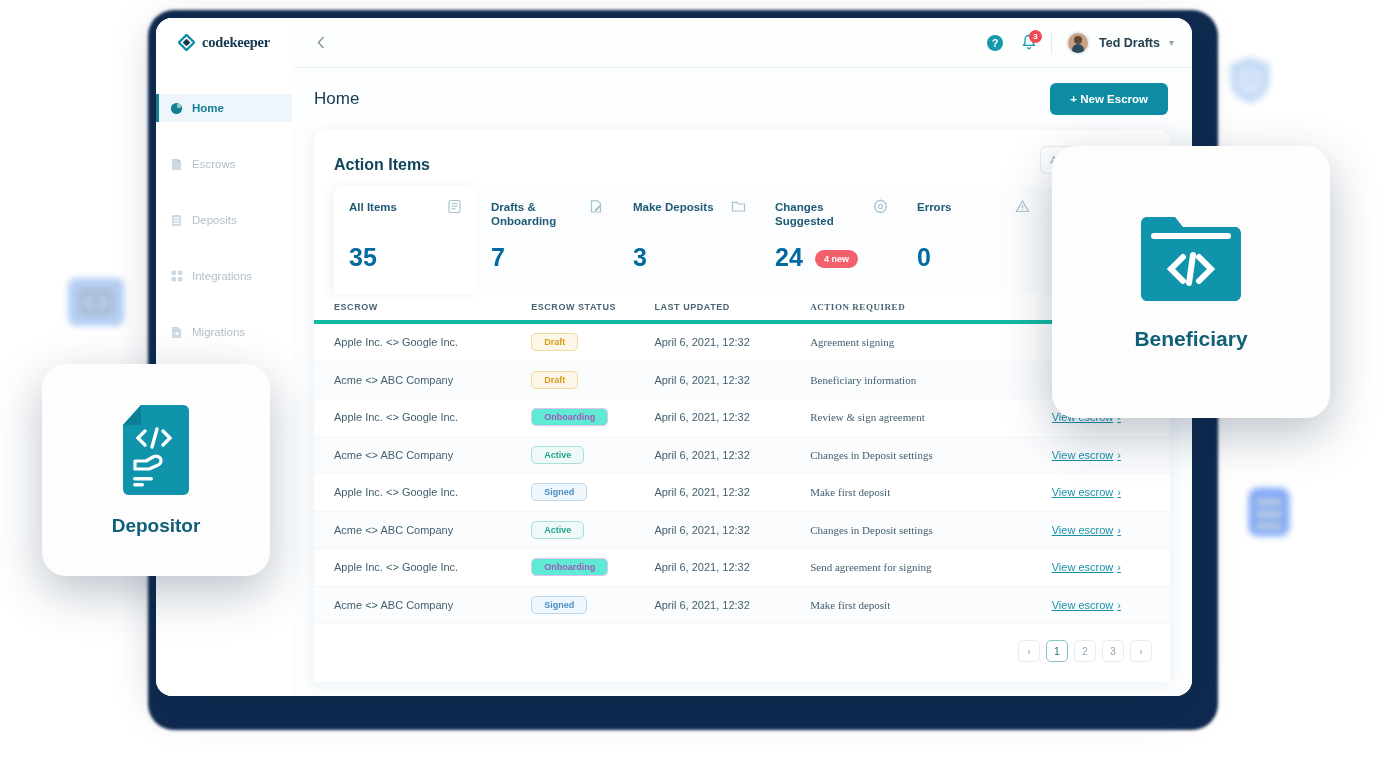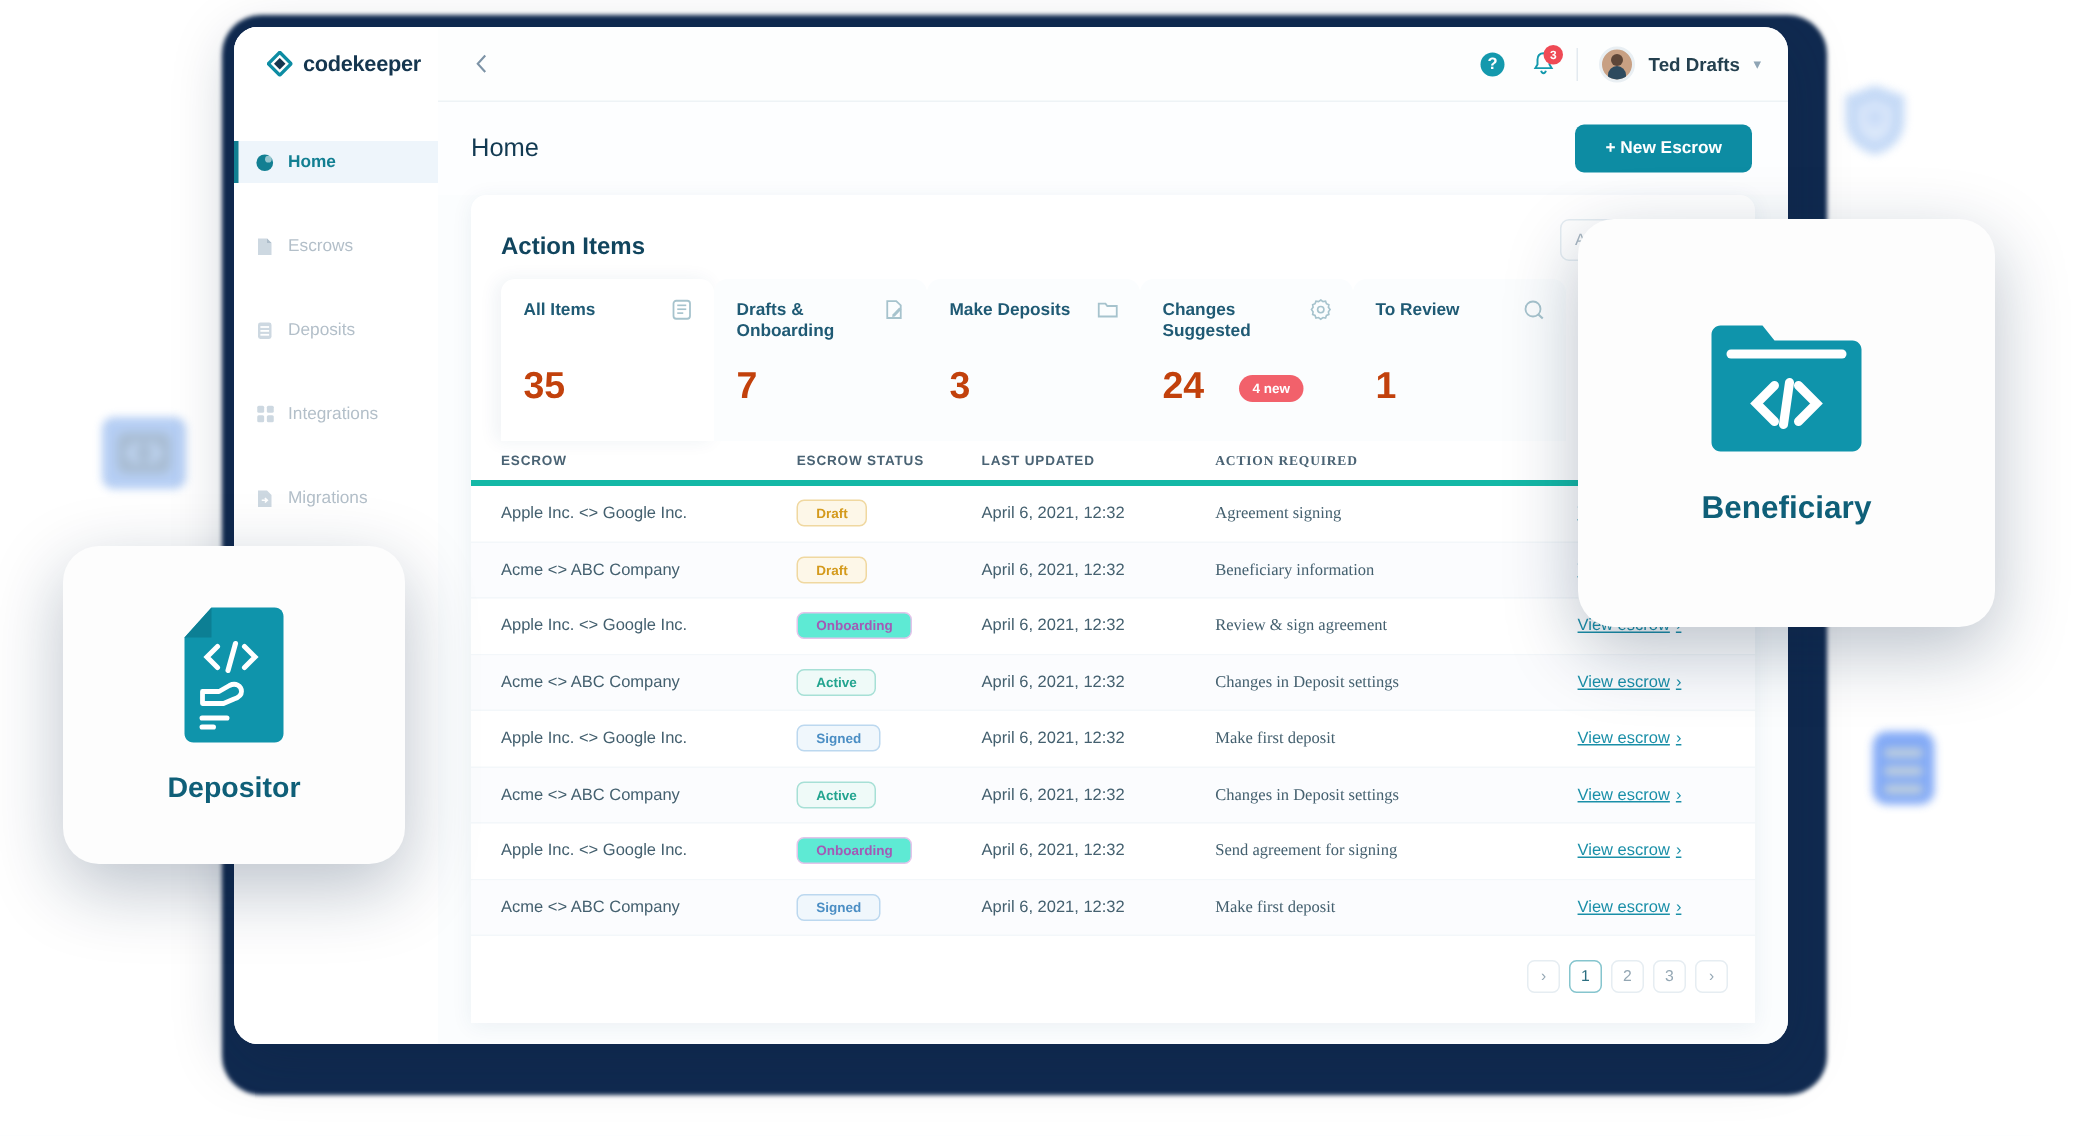--- a/index.html
+++ b/index.html
@@ -51,20 +51,21 @@
     position: absolute; left: 0; top: 0;
     width: 100%; height: 50px;
     background: #fdfefe;
     display: flex; align-items: center;
     border-bottom: 1px solid #eef3f6;
   }
   #logo-wrap {
     width: 136px; height: 50px;
     display: flex; align-items: center; padding-left: 22px;
     background: #ffffff;
+    font-family: Liberation Serif, serif;
   }
   .logo-mark { width: 17px; height: 17px; flex: 0 0 auto; }
   .logo-text {
     font-size: 14.5px; font-weight: bold; color: #15364f;
     margin-left: 7px; letter-spacing: -.2px;
   }
   #collapse-btn {
     width: 30px; height: 30px; margin-left: 14px;
     display: flex; align-items: center; justify-content: center;
     color: #6b8296; font-size: 14px; cursor: pointer;
@@ -195,24 +196,24 @@
   .card-label {
     font-size: 11.5px; font-weight: bold; color: #1f5a74;
     line-height: 14px; width: 86px;
   }
   .card-ico {
     position: absolute; right: 14px; top: 13px;
     width: 15px; height: 15px; color: #93b3bf;
   }
   .card-val {
     position: absolute; left: 15px; bottom: 22px;
-    font-size: 25px; font-weight: bold; color: #c2410c;
+    font-size: 25px; font-weight: bold; color: #0369a1;
   }
   .card-new {
-    position: absolute; left: 66px; bottom: 26px;
+    position: absolute; left: 55px; bottom: 26px;
     background: #f2616b; color: #fff;
     font-size: 9px; font-weight: bold;
     padding: 4px 9px; border-radius: 10px;
   }
 
   
   #table { padding: 0 0 0 0; }
   .trow {
     display: flex; align-items: center;
     height: 37.5px; padding-left: 20px;
@@ -483,20 +484,31 @@
           <span class="card-ico">
             <svg width="15" height="15" viewBox="0 0 15 15">
               <path d="M7.5 1 L9 2.1 L10.7 1.8 L11.3 3.5 L12.9 4.2 L12.6 5.9 L13.7 7.4 L12.6 8.9 L12.9 10.6 L11.3 11.3 L10.7 13 L9 12.7 L7.5 13.8 L6 12.7 L4.3 13 L3.7 11.3 L2.1 10.6 L2.4 8.9 L1.3 7.4 L2.4 5.9 L2.1 4.2 L3.7 3.5 L4.3 1.8 L6 2.1 Z" fill="none" stroke="#a6c3cd" stroke-width="1.1"></path>
               <circle cx="7.5" cy="7.4" r="2.1" fill="none" stroke="#a6c3cd" stroke-width="1.1"></circle>
             </svg>
           </span>
           <div class="card-val">24</div>
           <div class="card-new">4 new</div>
         </div>
 
+        <div class="card">
+          <div class="card-label">Errors</div>
+          <span class="card-ico">
+            <svg width="15" height="15" viewBox="0 0 15 15">
+              <path d="M7.5 2 L13.5 12.5 H1.5 Z" fill="none" stroke="#a6c3cd" stroke-width="1.2"></path>
+              <rect x="7" y="6" width="1.1" height="3.4" fill="#a6c3cd"></rect>
+              <rect x="7" y="10.2" width="1.1" height="1.1" fill="#a6c3cd"></rect>
+            </svg>
+          </span>
+          <div class="card-val">0</div>
+        </div>
 
         <div class="card">
           <div class="card-label">To Review</div>
           <span class="card-ico">
             <svg width="15" height="15" viewBox="0 0 15 15">
               <circle cx="7" cy="7" r="5" fill="none" stroke="#a6c3cd" stroke-width="1.2"></circle>
               <path d="M10.6 10.6 L13.5 13.4" stroke="#a6c3cd" stroke-width="1.4"></path>
             </svg>
           </span>
           <div class="card-val">1</div>

